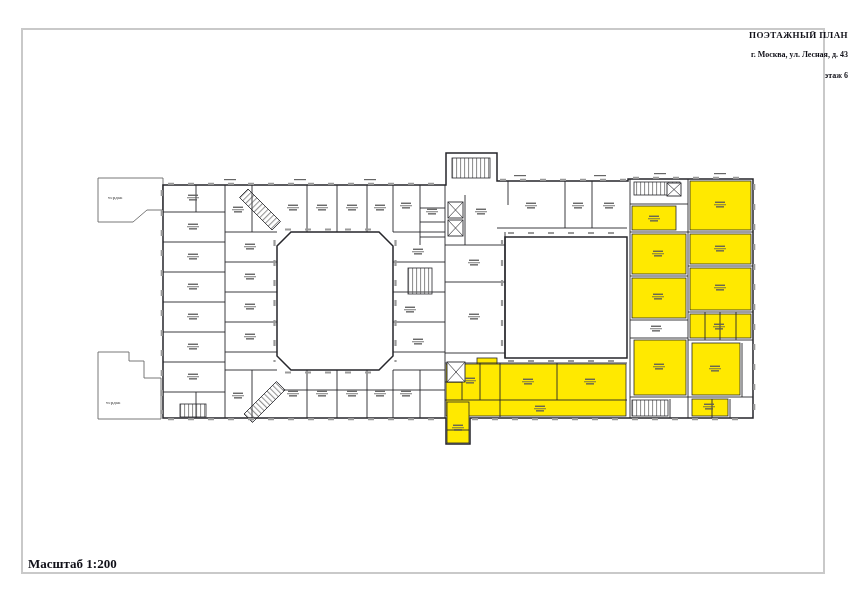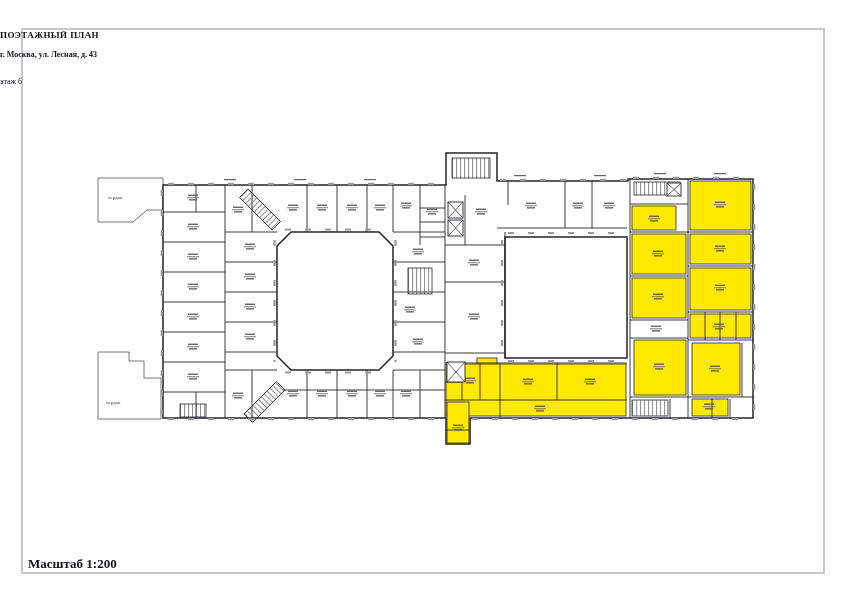--- a/index.html
+++ b/index.html
@@ -1,21 +1,21 @@
 <!DOCTYPE html>
 <html style="--hl: #ffe900; --wall: #26262b; --tick: #9a9a9a; --frame: #c9c9c9;"><head>
 <meta charset="utf-8">
 <style>
   html,body{margin:0;padding:0;background:#ffffff;}
   body{width:848px;height:600px;position:relative;font-family:"Liberation Serif",serif;overflow:hidden;}
   .sheet{position:absolute;left:21px;top:28px;width:800px;height:542px;border:2px solid var(--frame,#c9c9c9);background:#fff;}
-  .titles{position:absolute;left:0;top:30px;width:848px;text-align:left;color:#101018;}
+  .titles{position:absolute;left:0;top:30px;width:848px;text-align:right;color:#101018;}
   .t-main{font-size:9px;font-weight:bold;letter-spacing:.4px;}
   .t-addr{font-size:8px;font-weight:bold;margin-top:10px;}
-  .t-floor{font-size:8px;font-weight:normal;margin-top:18px;}
+  .t-floor{font-size:8px;font-weight:bold;margin-top:12px;}
   .scale-label{position:absolute;left:28px;top:556px;font-size:13px;font-weight:bold;color:#101018;}
   svg{position:absolute;left:0;top:0;}
   .wall{stroke:var(--wall,#26262b);stroke-width:.9;fill:none;}
   .wall-heavy{stroke:var(--wall,#26262b);stroke-width:1.5;fill:#ffffff;}
   .hl{fill:var(--hl,#ffe900);stroke:var(--wall,#26262b);stroke-width:.8;}
   .win{stroke:var(--tick,#9a9a9a);stroke-width:2.2;stroke-dasharray:6 14;fill:none;}
   .stair{fill:url(#st);stroke:var(--wall,#26262b);stroke-width:.8;}
   .attic{fill:#ffffff;stroke:#6a6a6a;stroke-width:.9;}
   .attic-label{font-size:5px;fill:#444;font-family:"Liberation Serif",serif;}
   .xline{stroke:var(--wall,#26262b);stroke-width:.7;}

